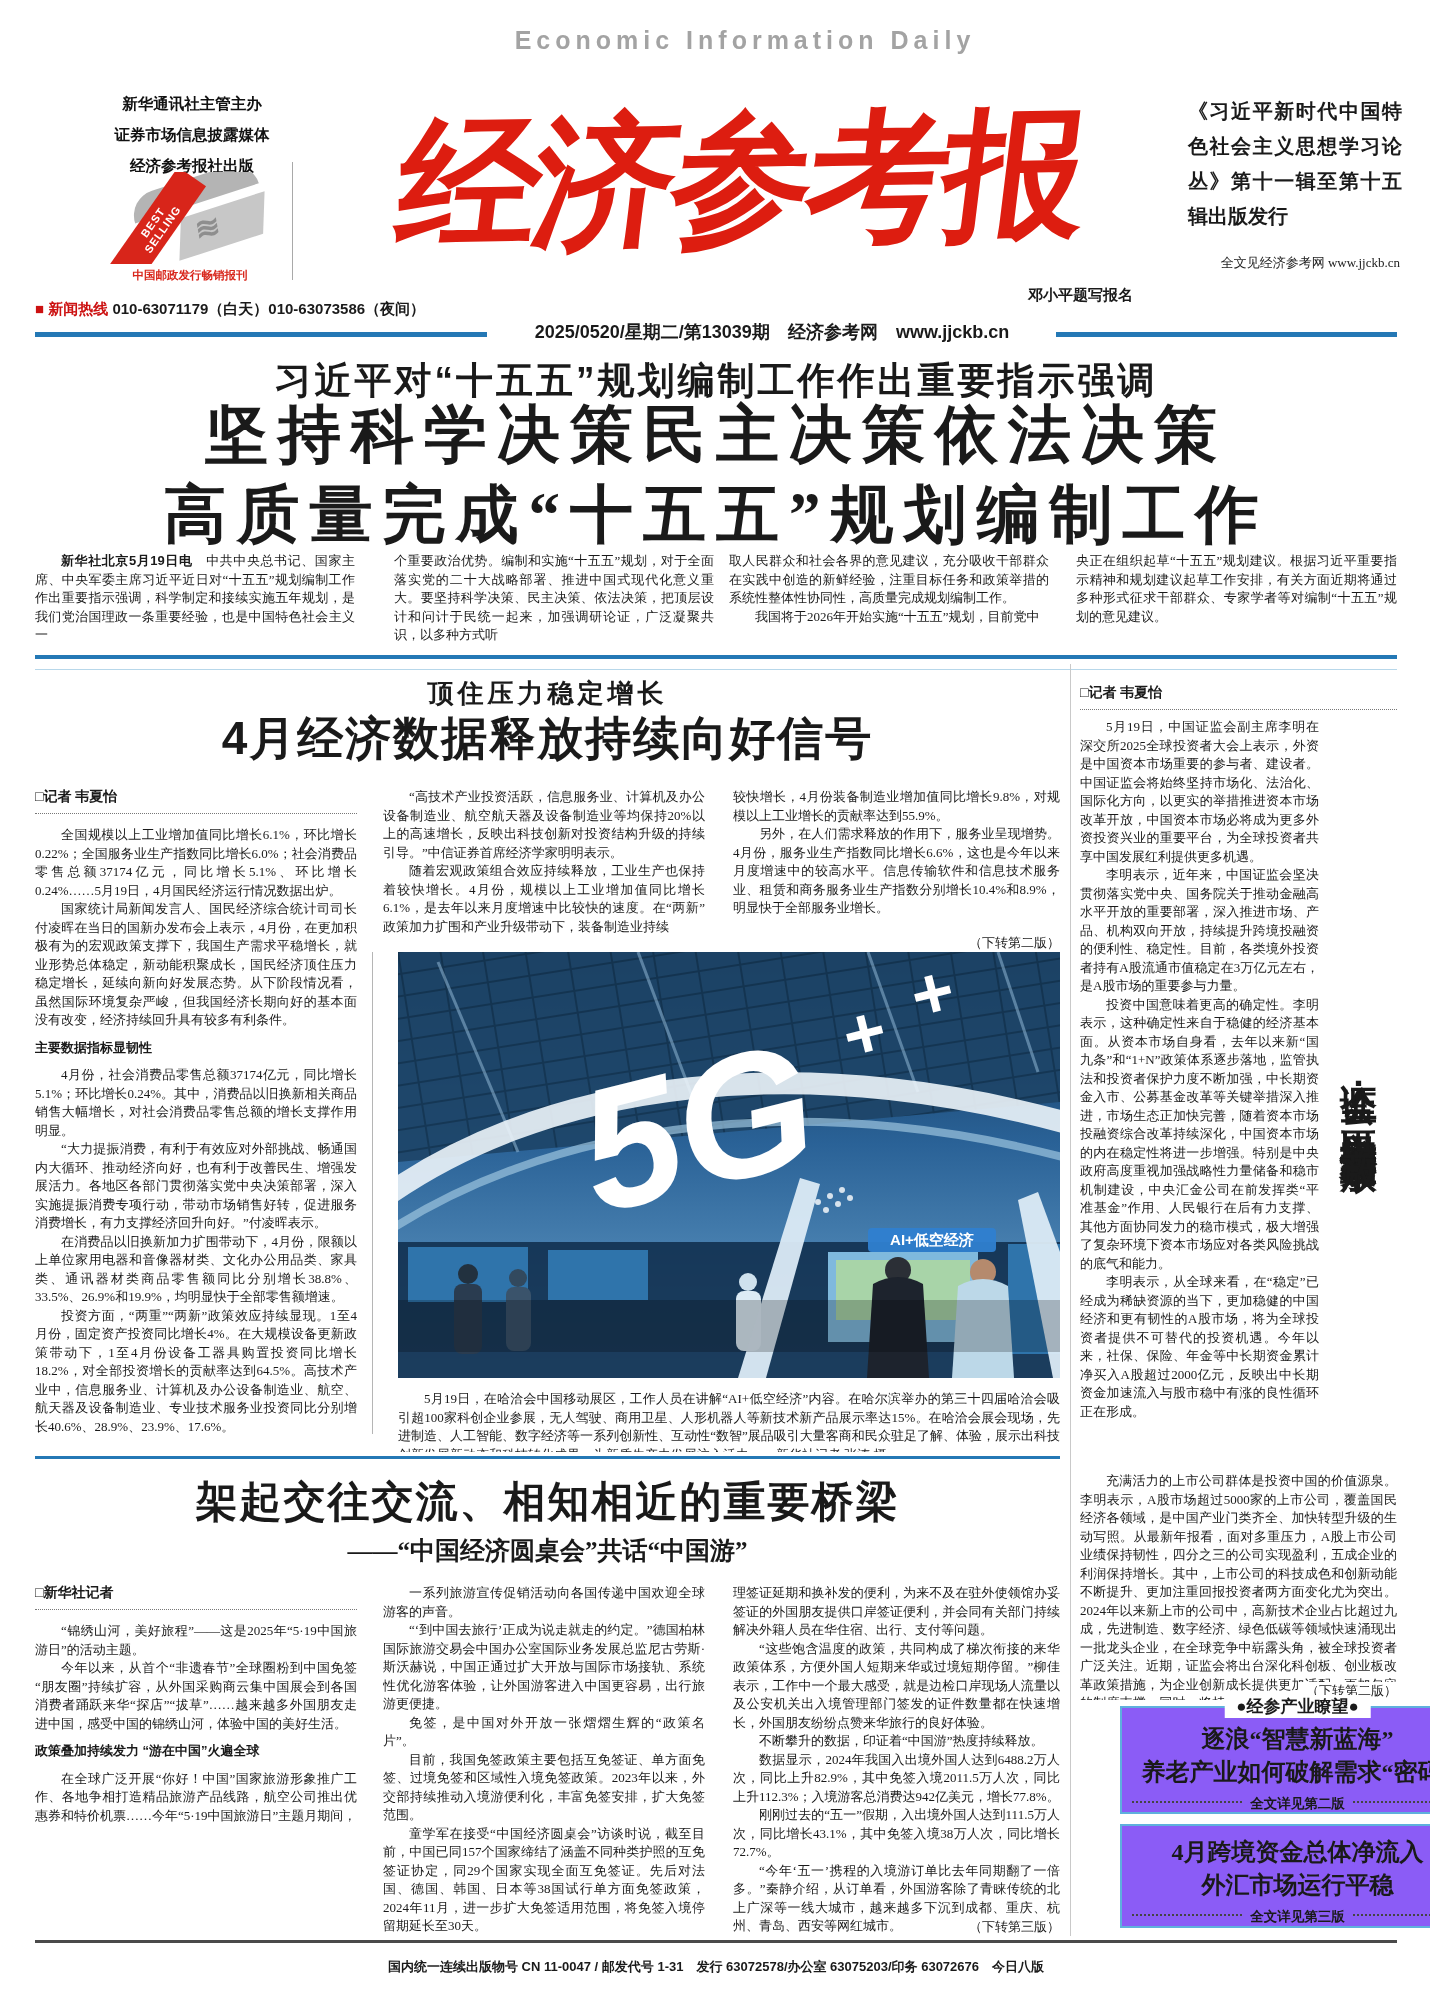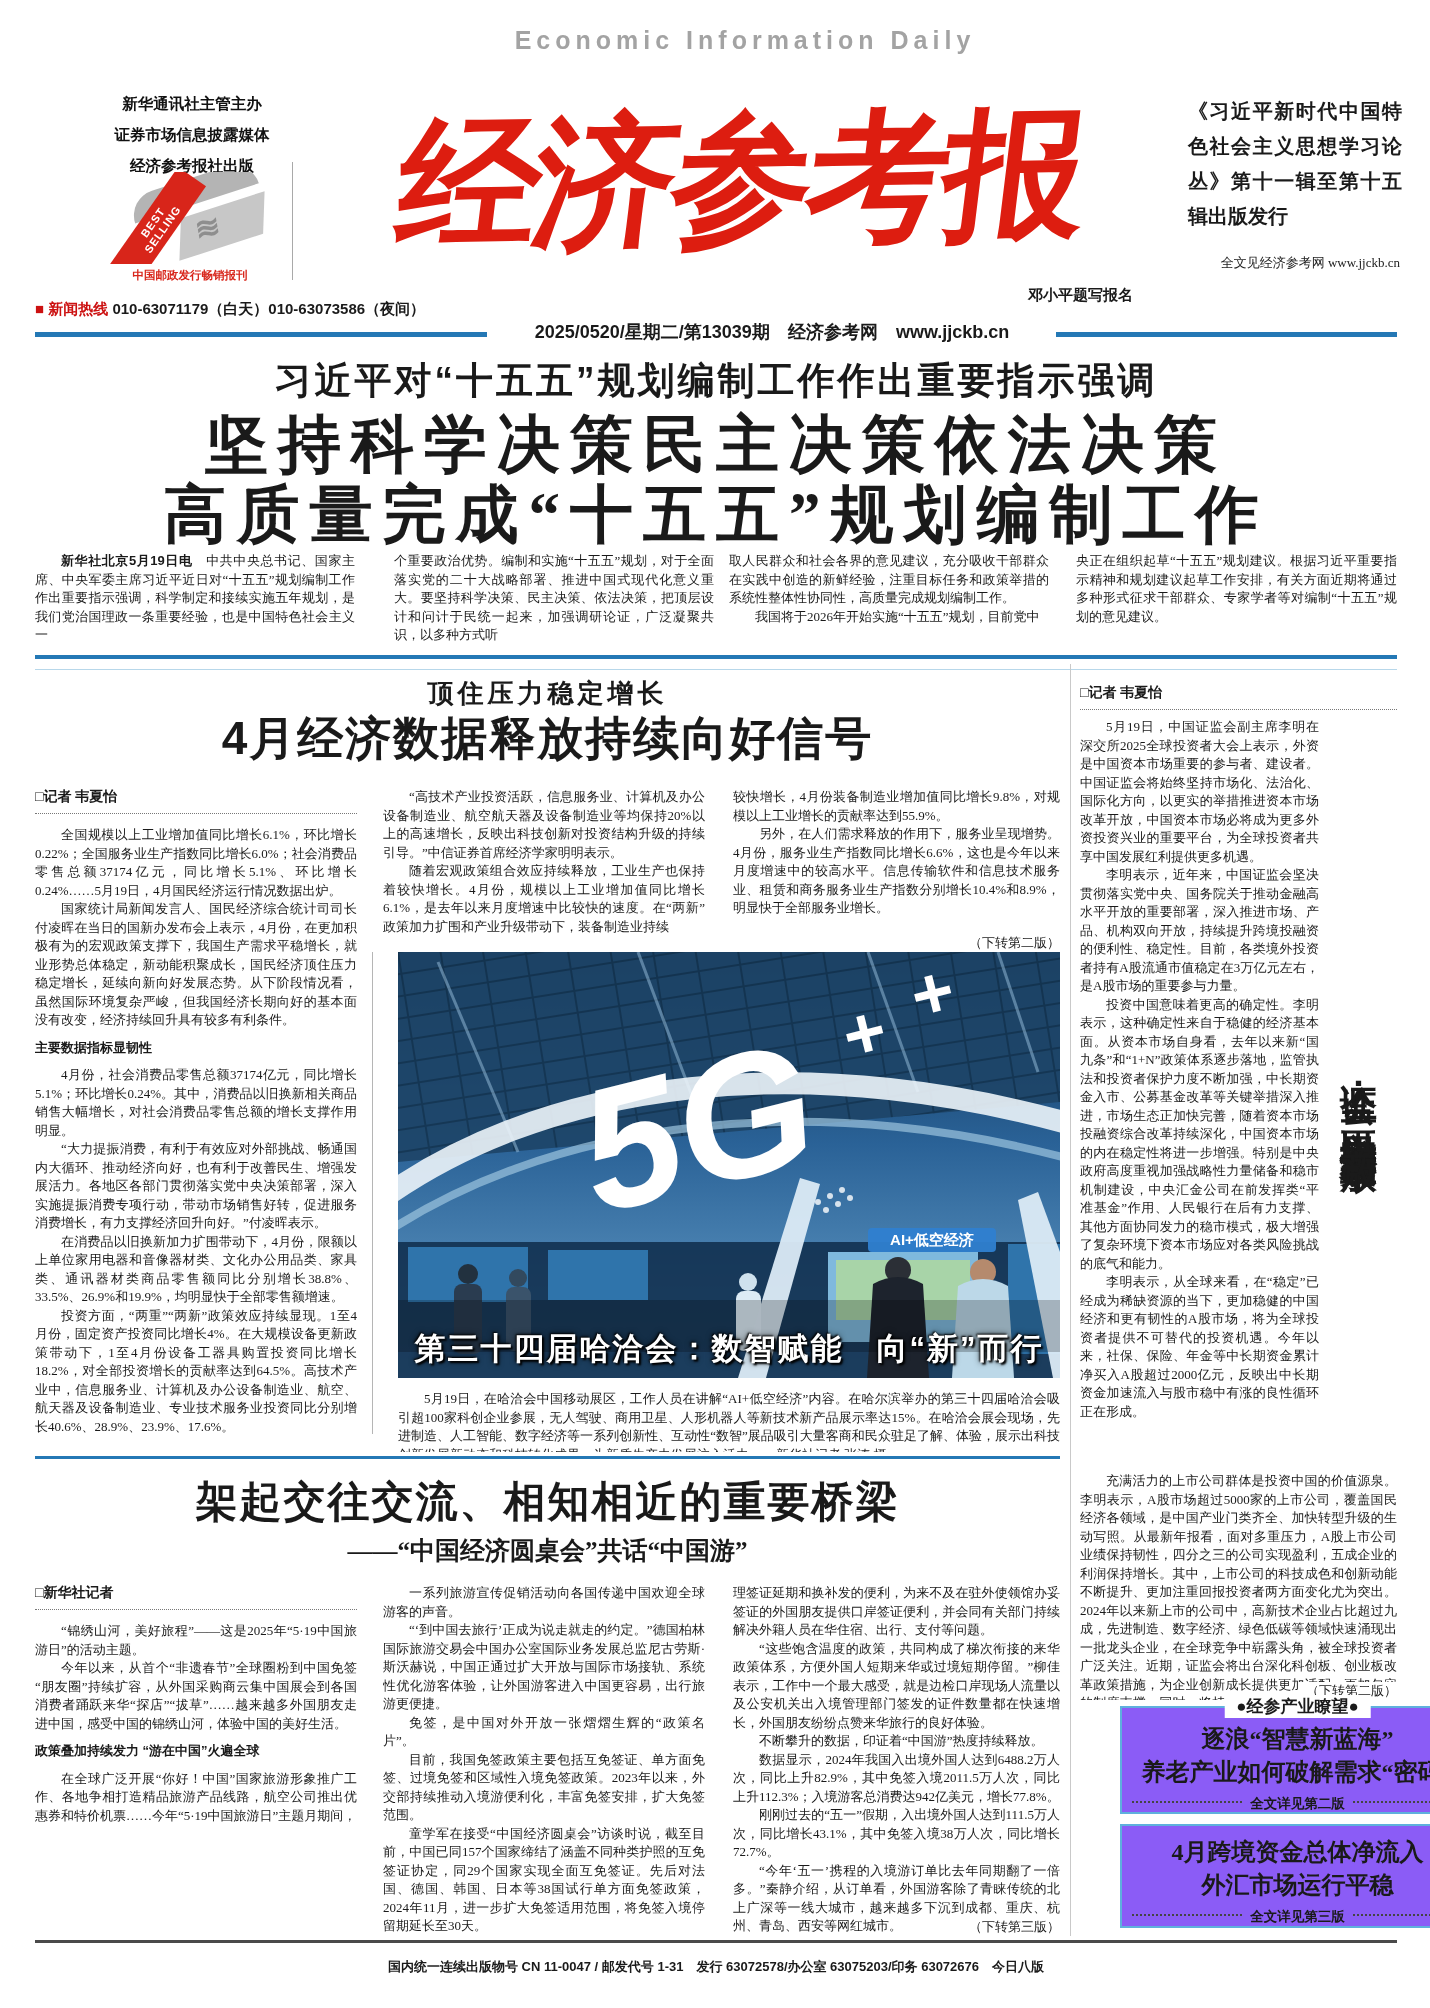--- a/index.html
+++ b/index.html
@@ -50,21 +50,21 @@
   .bar { background:#2478b5; height:5px; }
   .dateline-text { left:492px; top:320px; width:560px; text-align:center;
     font-size:18px; font-weight:bold; font-family:"Liberation Sans",sans-serif; }
 
   
   .lead-kicker { left:35px; top:356px; width:1362px; text-align:center;
     font-family:"Liberation Sans",sans-serif; font-weight:bold;
     font-size:37px; letter-spacing:3px; }
   .lead-h { left:35px; width:1362px; text-align:center; font-weight:900;
     font-size:63px; letter-spacing:10px; font-family:"Liberation Serif",serif; }
-  .lead-h1 { top:402px; } .lead-h2 { top:472px; }
+  .lead-h1 { top:392px; } .lead-h2 { top:472px; }
   .bodycol { overflow:hidden; }
   .bodycol p, .caption p { font-size:13px; line-height:18.5px; text-align:justify; }
   p.ind { text-indent:2em; }
   .lead-in { font-weight:bold; font-family:"Liberation Sans",sans-serif; }
   .lead-col { top:552px; height:98px; width:320px; }
   .hline-blue { left:35px; top:655px; width:1362px; height:4px; background:#2478b5; }
   .hline-blue-lt { left:35px; top:669px; width:1362px; height:1px; background:#b7d7ea; }
 
   
   .s2-kicker { left:35px; top:676px; width:1025px; text-align:center;
@@ -270,21 +270,20 @@
           <rect x="108" y="335" width="25" height="64" rx="8" fill="#3a536b"></rect>
         <circle cx="350" cy="330" r="9" fill="#cfe2ee"></circle>
           <rect x="338" y="339" width="25" height="60" rx="8" fill="#dcebf5"></rect>
       </g>
       <g fill="#dcebf6" opacity="0.95">
         <polygon points="402,226 422,232 368,426 340,426"></polygon>
         <polygon points="640,240 620,248 655,426 662,426 662,300"></polygon>
       </g>
       <rect x="0" y="348" width="662" height="52" fill="#000000" opacity="0.22"></rect>
     </svg>
-    <div class="photo-overlay">第三十四届哈洽会：数智赋能　向“新”而行</div>
   </div>
 
   <div class="abs caption">
     <p class="ind"><span>5月19日，在哈洽会中国移动展区，工作人员在讲解“AI+低空经济”内容。在哈尔滨举办的第三十四届哈洽会吸引超100家科创企业参展，无人驾驶、商用卫星、人形机器人等新技术新产品展示率达15%。在哈洽会展会现场，先进制造、人工智能、数字经济等一系列创新性、互动性“数智”展品吸引大量客商和民众驻足了解、体验，展示出科技创新发展新动态和科技转化成果，为新质生产力发展注入活力。</span><span class="credit">新华社记者 张涛 摄</span></p>
   </div>
 
   <div class="abs s3-line"></div>
   <div class="abs s3-headline">架起交往交流、相知相近的重要桥梁</div>
   <div class="abs s3-subtitle">——“中国经济圆桌会”共话“中国游”</div>
 

